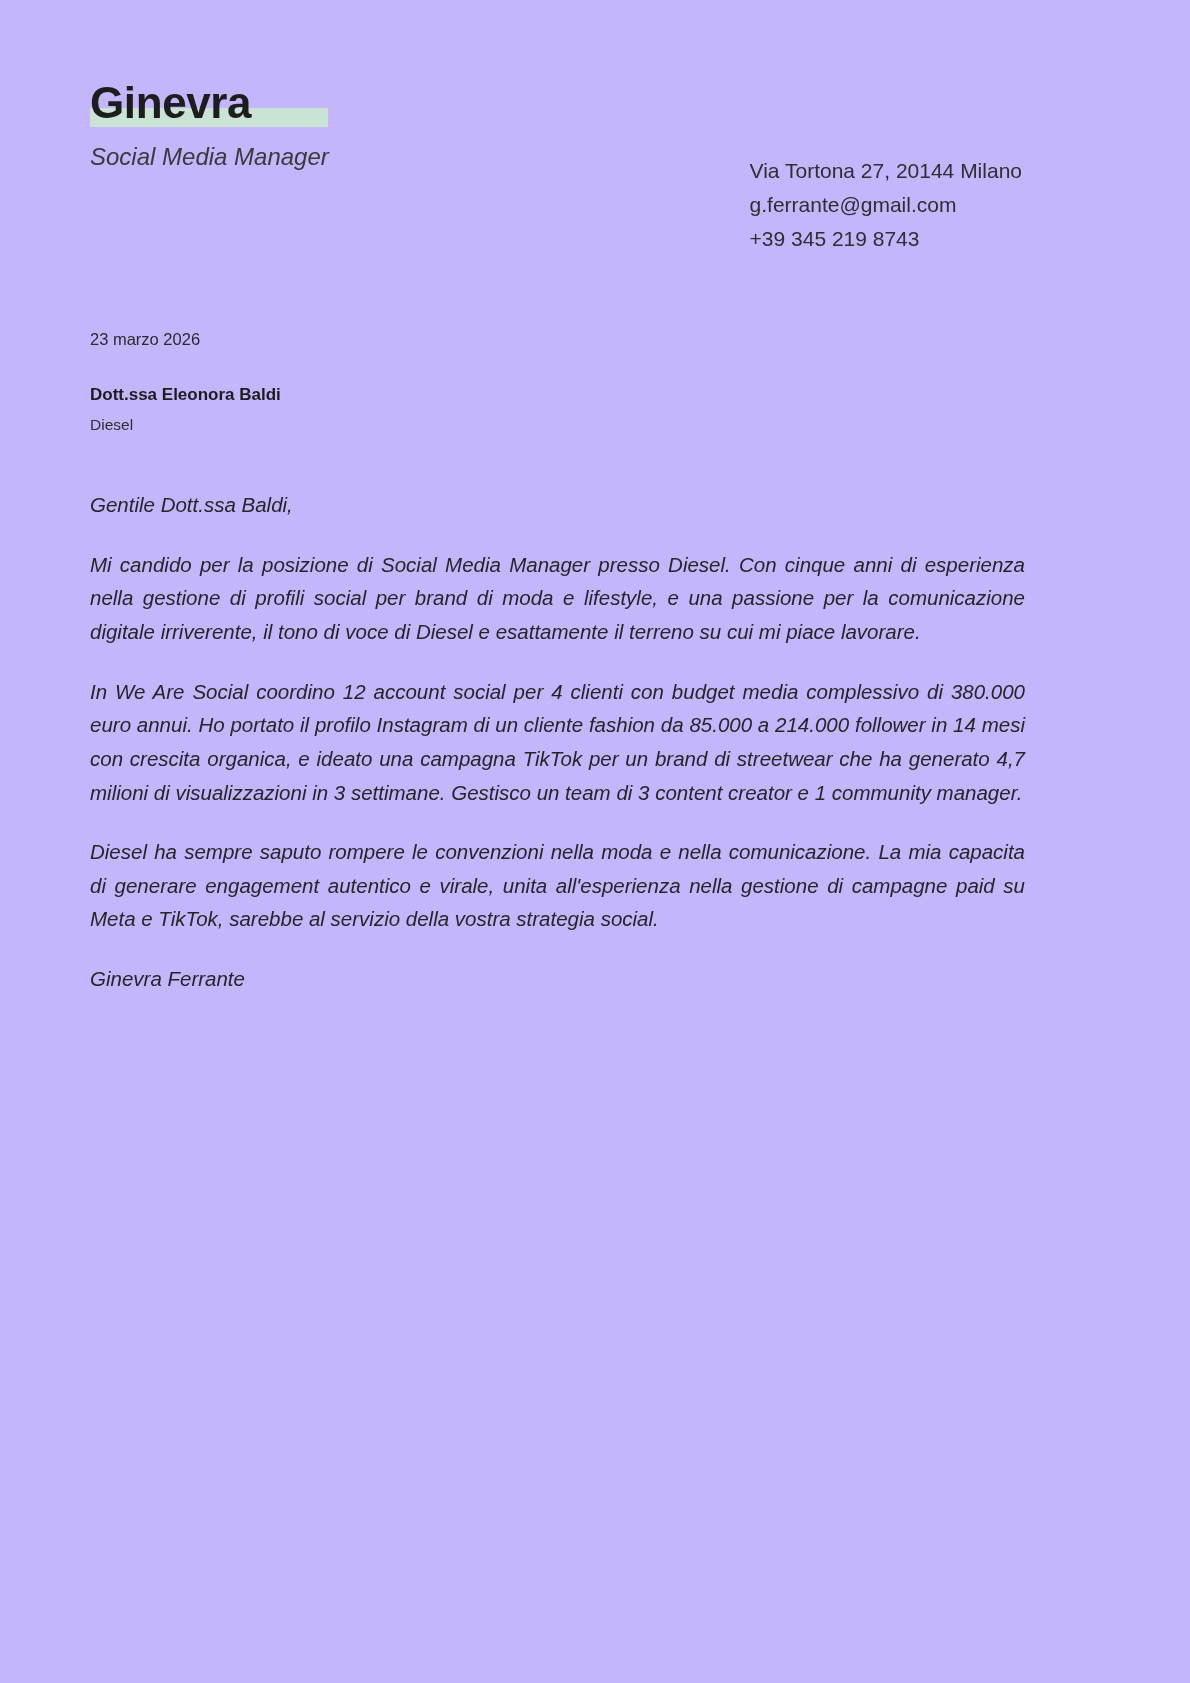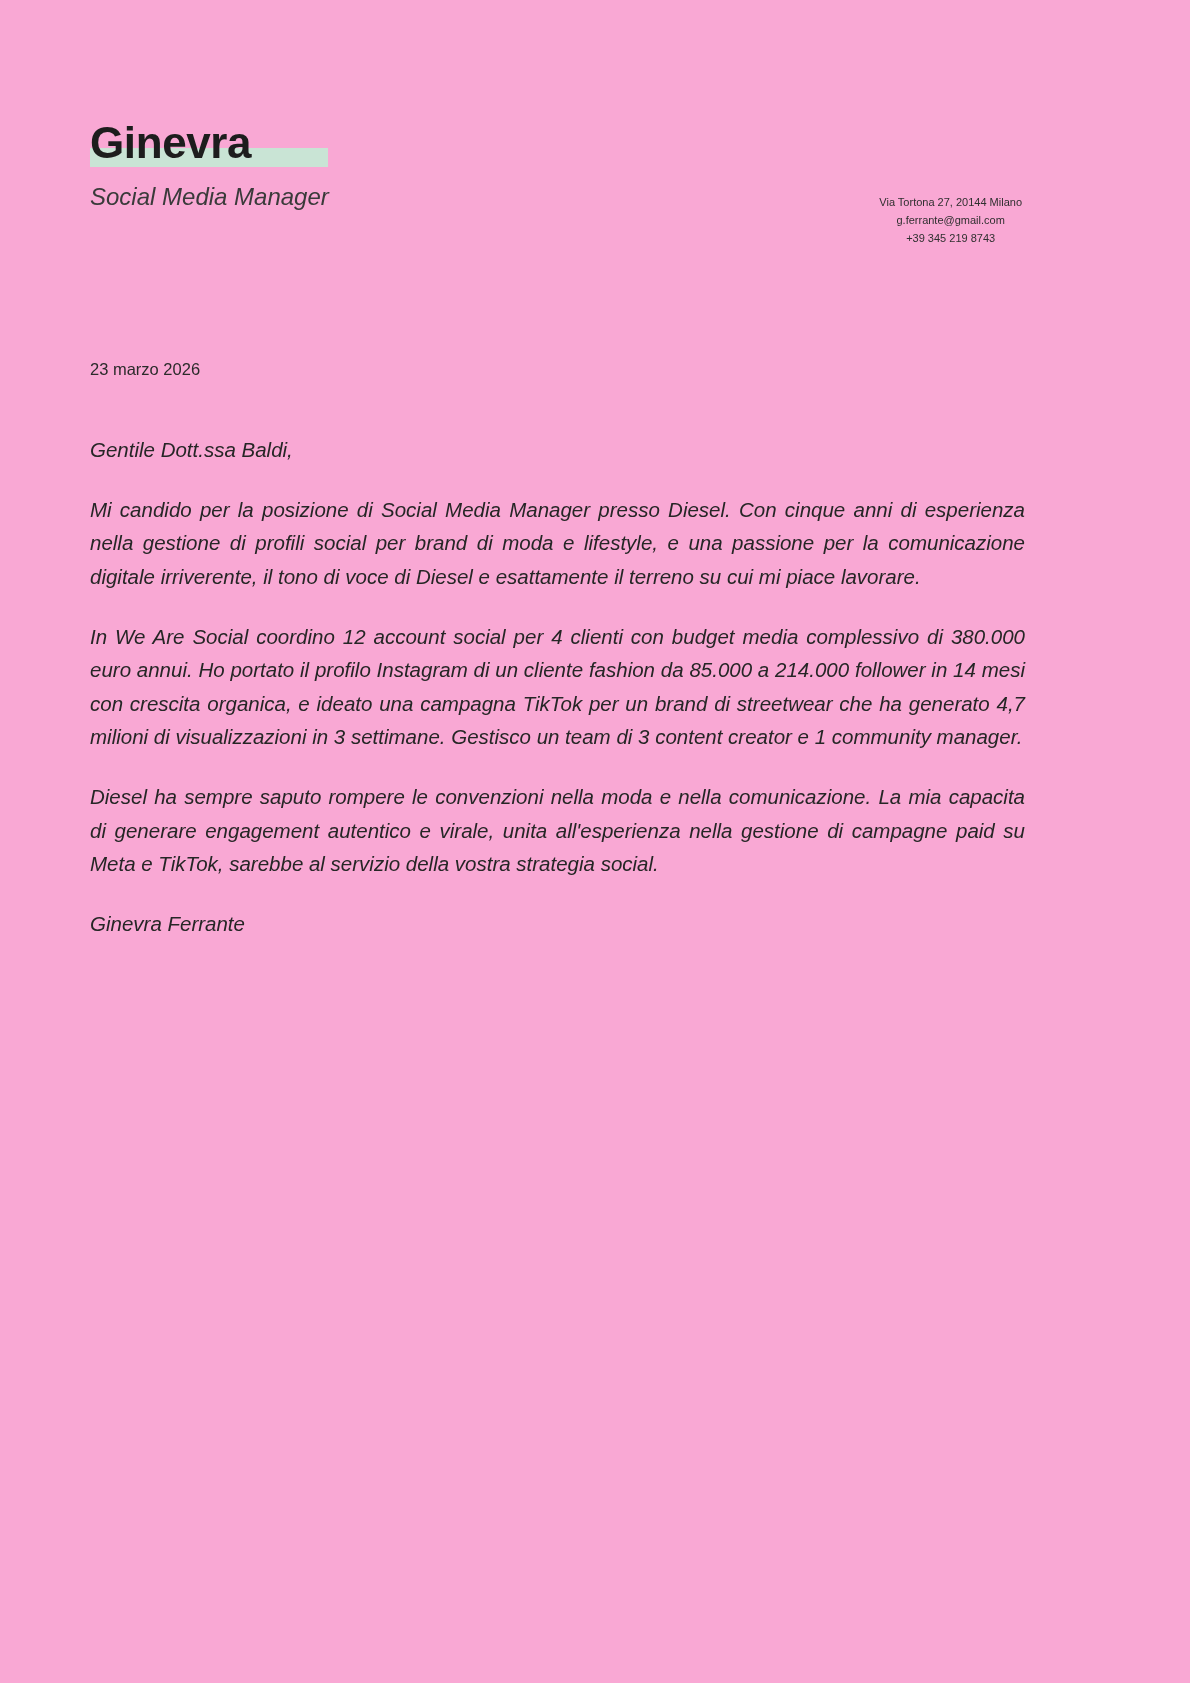--- a/index.html
+++ b/index.html
@@ -8,23 +8,23 @@
     background: #ffffff;
   }
   body {
     font-family: "Liberation Sans", sans-serif;
     color: #2b2b2b;
   }
   .page {
     position: relative;
     width: 1190px;
     height: 1683px;
-    background: #f9a8d4;
+    background: #c4b5fd;
     box-sizing: border-box;
-    padding: 116px 168px 0 90px;
+    padding: 76px 168px 0 90px;
     overflow: hidden;
   }
 
   
   .header {
     position: relative;
     display: flex;
     align-items: flex-start;
     justify-content: space-between;
     min-height: 170px;
@@ -62,23 +62,23 @@
   .job-title {
     margin-top: 10px;
     font-size: 24px;
     font-weight: normal;
     color: #3a3a3a;
     line-height: 1.3;
     font-style: italic;
   }
 
   .contact {
-    text-align: center;
+    text-align: left;
     padding-top: 78px;
-    font-size: 11px;
+    font-size: 21px;
     line-height: 1.62;
     color: #2f2f2f;
     white-space: nowrap;
   }
   .contact div { display: block; }
 
   
   .meta {
     margin-top: 72px;
   }
@@ -151,20 +151,22 @@
       <div>Via Tortona 27, 20144 Milano</div>
       <div>g.ferrante@gmail.com</div>
       <div>+39 345 219 8743</div>
     </div>
 
   </div>
 
   <div class="meta">
     <div class="date">23 marzo 2026</div>
     <div class="recipient">
+      <div class="recipient-name">Dott.ssa Eleonora Baldi</div>
+      <div class="recipient-company">Diesel</div>
     </div>
   </div>
 
   <div class="letter">
     <p class="salutation">Gentile Dott.ssa Baldi,</p>
     <p class="justify">Mi candido per la posizione di Social Media Manager presso Diesel. Con cinque anni di esperienza nella gestione di profili social per brand di moda e lifestyle, e una passione per la comunicazione digitale irriverente, il tono di voce di Diesel e esattamente il terreno su cui mi piace lavorare.</p>
     <p class="justify">In We Are Social coordino 12 account social per 4 clienti con budget media complessivo di 380.000 euro annui. Ho portato il profilo Instagram di un cliente fashion da 85.000 a 214.000 follower in 14 mesi con crescita organica, e ideato una campagna TikTok per un brand di streetwear che ha generato 4,7 milioni di visualizzazioni in 3 settimane. Gestisco un team di 3 content creator e 1 community manager.</p>
     <p class="justify">Diesel ha sempre saputo rompere le convenzioni nella moda e nella comunicazione. La mia capacita di generare engagement autentico e virale, unita all'esperienza nella gestione di campagne paid su Meta e TikTok, sarebbe al servizio della vostra strategia social.</p>
     <p class="signature">Ginevra Ferrante</p>
   </div>

